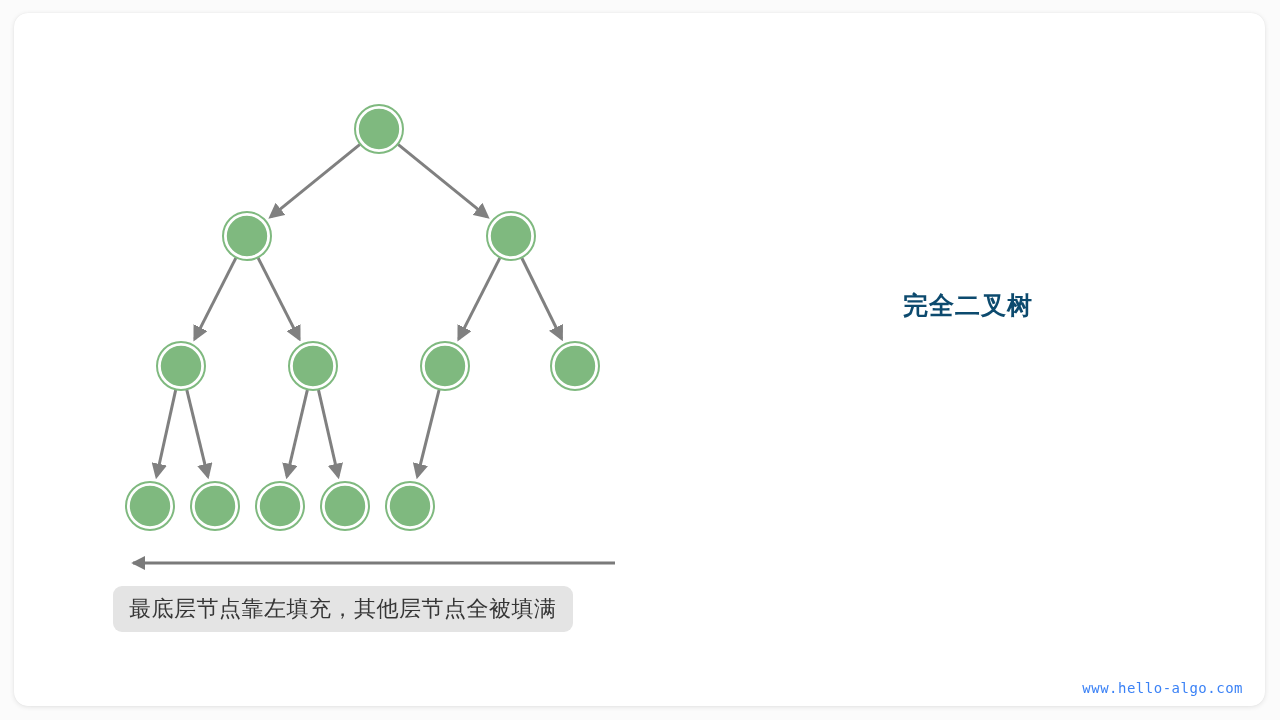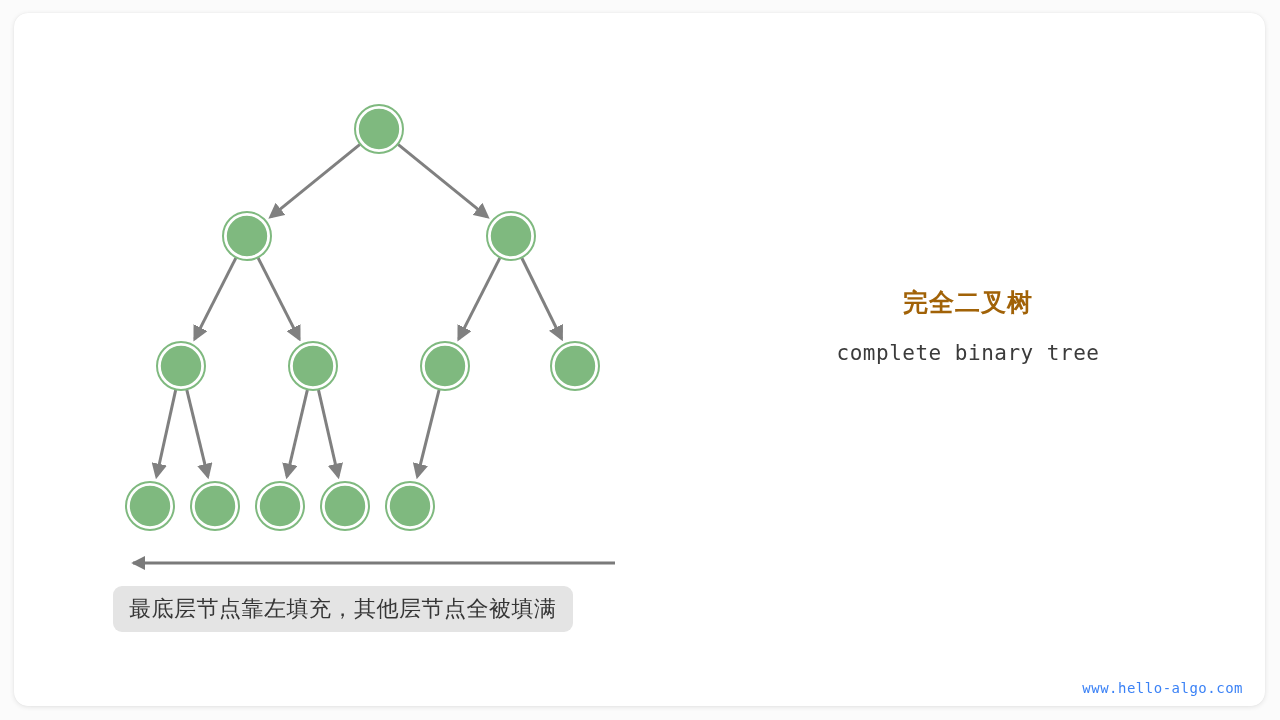--- a/index.html
+++ b/index.html
@@ -42,24 +42,24 @@
   }
 
   .legend {
     position: absolute;
     left: 790px;
     top: 288px;
     width: 356px;
     text-align: center;
   }
   .legend-title {
-    font-family: Liberation Mono, monospace;
+    font-family: Liberation Sans, sans-serif;
     font-size: 25px;
     font-weight: bold;
-    color: #a16207;
+    color: #0c4a6e;
     letter-spacing: 1px;
     line-height: 34px;
     white-space: nowrap;
   }
   .legend-subtitle {
     font-family: "DejaVu Sans Mono", "Liberation Mono", monospace;
     font-size: 21px;
     color: #3b3b3b;
     margin-top: 17px;
     line-height: 28px;
@@ -175,21 +175,20 @@
           <circle cx="410" cy="506" r="21" fill="#7fb97f" stroke="#ffffff" stroke-width="1.6"></circle>
         </g>
       </g>
     <g id="bottom-arrow-layer">
         <line x1="615" y1="563" x2="133" y2="563" stroke="#7a7a7a" stroke-width="3" marker-end="url(#arrowhead-flat)"></line>
       </g>
   </svg>
 
   <div class="legend">
     <div class="legend-title">完全二叉树</div>
-    <div class="legend-subtitle">complete binary tree</div>
   </div>
 
   <div class="caption-badge">
     <span>最底层节点靠左填充，其他层节点全被填满</span>
   </div>
 
   <div class="watermark">www.hello-algo.com</div>
 
 </div>
 

